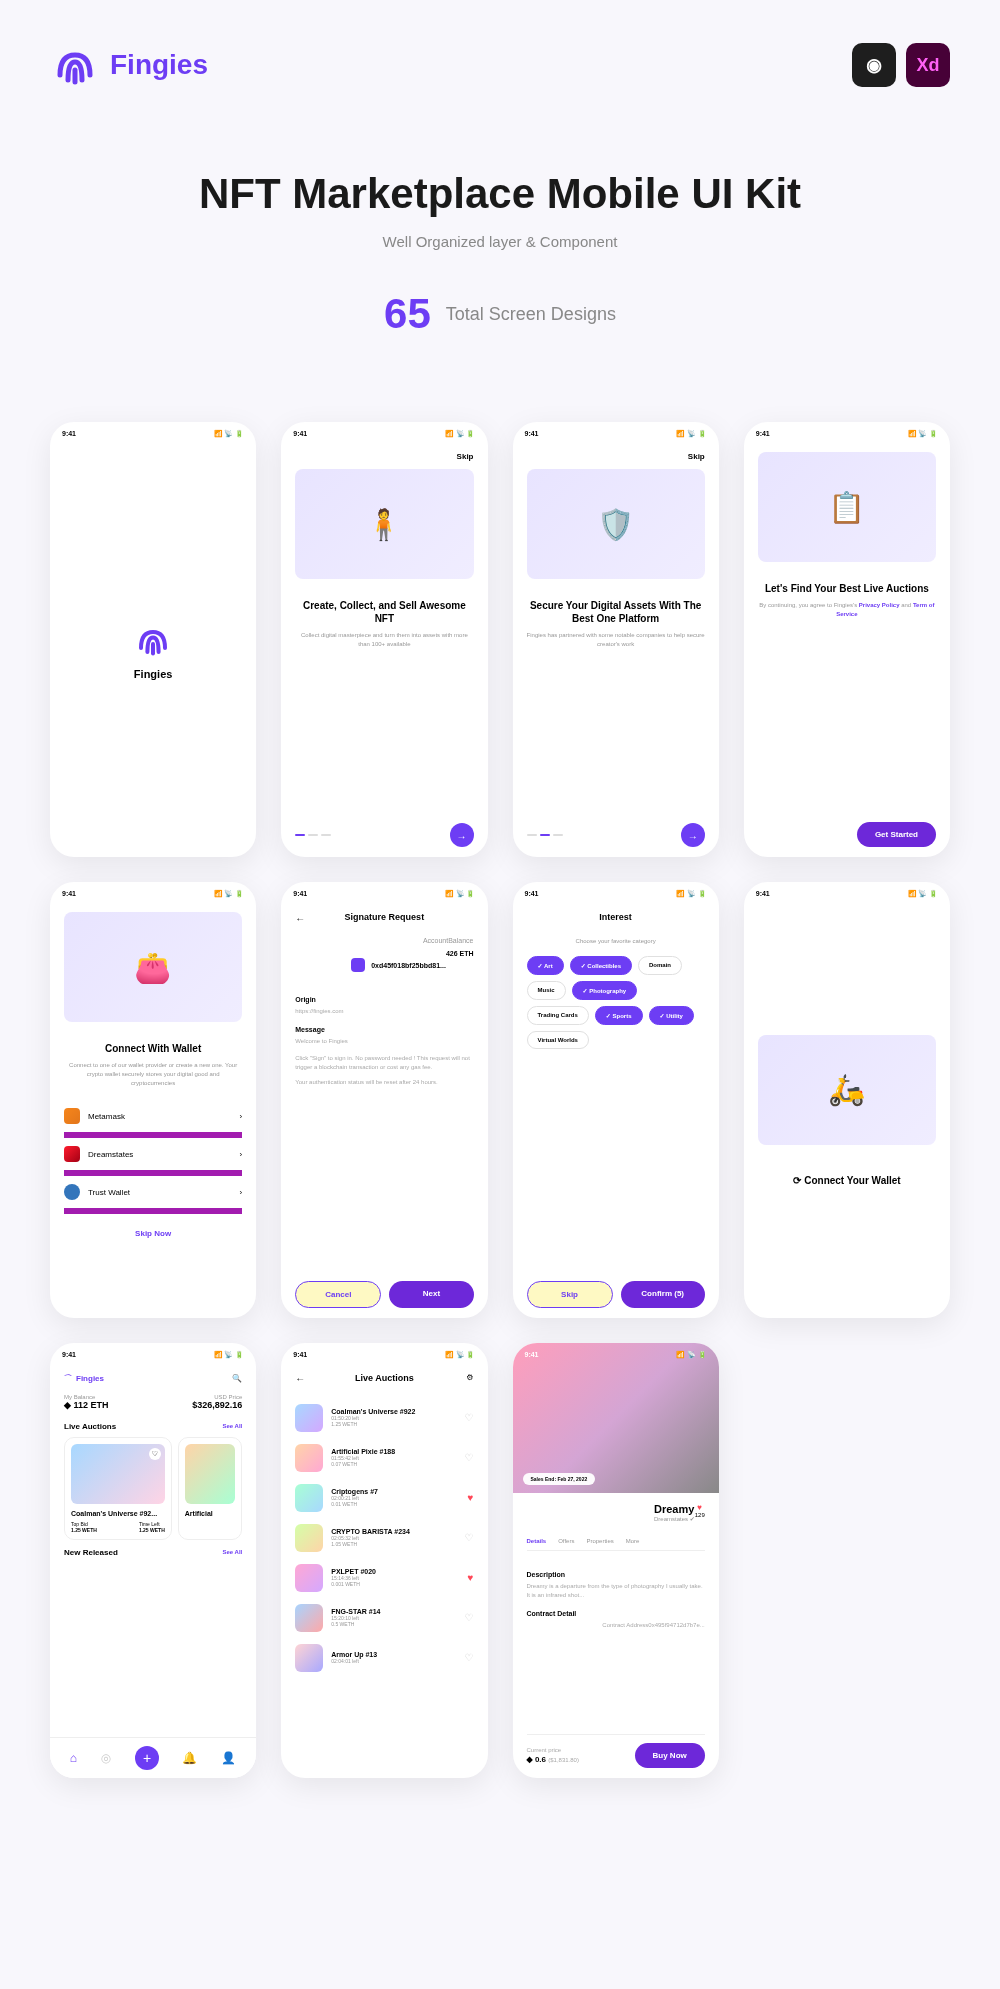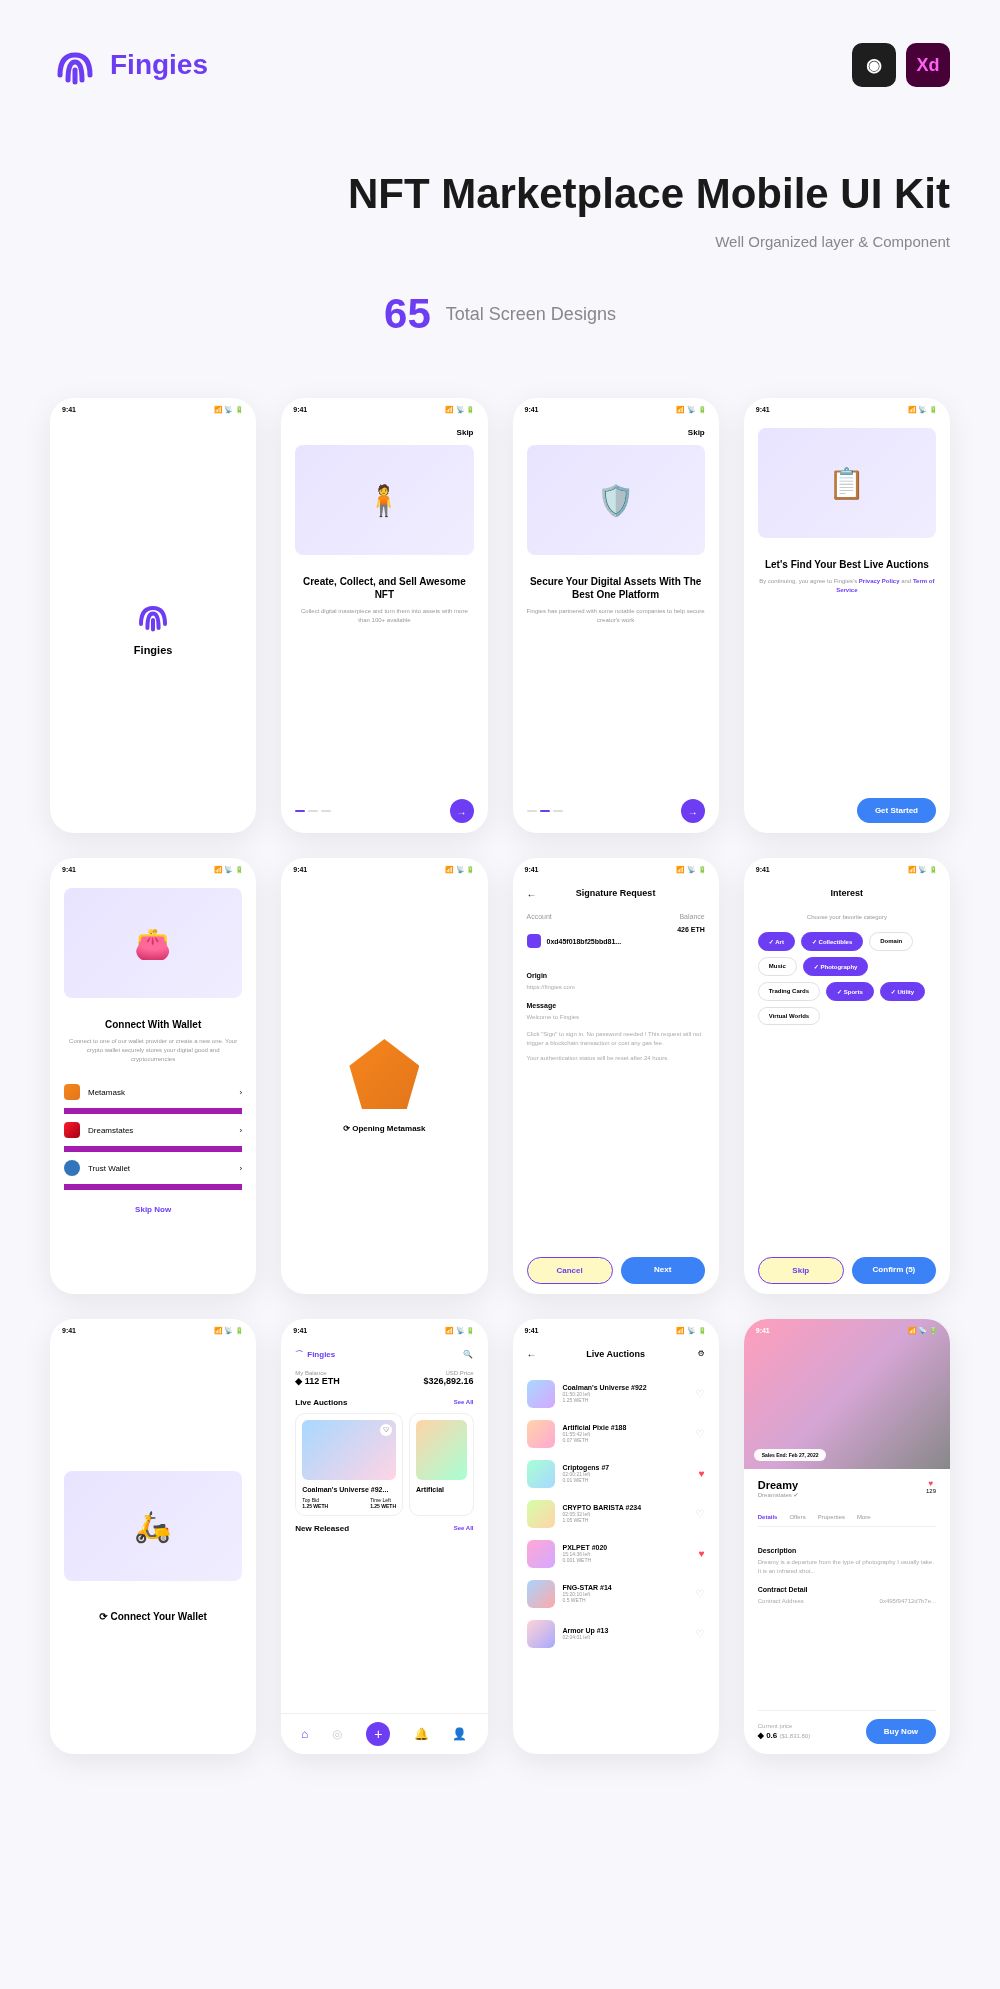--- a/index.html
+++ b/index.html
@@ -1,17 +1,17 @@
 <!DOCTYPE html>
 <html><head>
 <meta charset="utf-8">
 <style>
 *{margin:0;padding:0;box-sizing:border-box;font-family:-apple-system,BlinkMacSystemFont,'Segoe UI',sans-serif}
 body{background:#f8f7fc;padding:40px 50px}
-.hero{text-align:right;margin-bottom:60px}
+.hero{text-align:center;margin-bottom:84px}
 .topbar{display:flex;justify-content:space-between;align-items:center;margin-bottom:80px}
 .logo{display:flex;align-items:center;gap:10px}
 .logo-icon{width:50px;height:50px}
 .logo-text{font-size:28px;font-weight:700;color:#6d3df4}
 .tool-icons{display:flex;gap:10px}
 .tool-icon{width:44px;height:44px;border-radius:10px;display:flex;align-items:center;justify-content:center;font-size:18px;font-weight:700}
 .figma{background:#1e1e1e;color:#fff}
 .xd{background:#470137;color:#ff61f6}
 .hero h1{font-size:42px;font-weight:800;color:#1a1a1a;margin-bottom:15px}
 .hero-sub{color:#888;font-size:15px;margin-bottom:40px}
@@ -28,35 +28,35 @@
 .skip{text-align:right;font-size:8px;font-weight:600;margin-bottom:8px}
 .illus{height:110px;background:linear-gradient(135deg,#e8e4ff,#f0edff);border-radius:8px;margin-bottom:20px;display:flex;align-items:center;justify-content:center;color:#6d3df4;font-size:30px}
 .ob-title{font-size:10px;font-weight:800;text-align:center;margin-bottom:6px;line-height:1.3}
 .ob-desc{font-size:6px;color:#999;text-align:center;line-height:1.5}
 .ob-link{color:#6d3df4;font-weight:600}
 .ob-foot{margin-top:auto;display:flex;justify-content:space-between;align-items:center}
 .dots{display:flex;gap:3px}
 .dot{width:10px;height:2px;background:#ddd;border-radius:2px}
 .dot.on{background:#6d3df4}
 .fab{width:24px;height:24px;border-radius:50%;background:#6d3df4;color:#fff;display:flex;align-items:center;justify-content:center;font-size:10px}
-.btn-primary{background:#3b82f6;color:#fff;padding:8px 18px;border-radius:18px;font-size:8px;font-weight:700;text-align:center}
+.btn-primary{background:#6d28d9;color:#fff;padding:8px 18px;border-radius:18px;font-size:8px;font-weight:700;text-align:center}
 .btn-outline{border:1px solid #6d3df4;color:#6d3df4;padding:8px 18px;border-radius:18px;font-size:8px;font-weight:700;text-align:center;background:#fef9c3}
 .wallet-item{display:flex;align-items:center;justify-content:space-between;padding:8px 0;border-bottom:6px solid #a21caf}
 .wallet-left{display:flex;align-items:center;gap:8px}
 .wallet-ico{width:16px;height:16px;border-radius:4px}
 .mm{background:linear-gradient(135deg,#f6851b,#e2761b)}
 .op{background:linear-gradient(135deg,#ff1b2d,#a30014)}
 .tw{background:#3375bb;border-radius:50%}
 .skip-now{text-align:center;color:#6d3df4;font-weight:700;margin-top:15px;font-size:8px}
 .center-col{align-items:center;justify-content:center;text-align:center}
 .mm-big{width:70px;height:70px;background:linear-gradient(135deg,#f6851b,#e2761b);clip-path:polygon(50% 0%,100% 38%,82% 100%,18% 100%,0% 38%);margin-bottom:15px}
 .page-head{display:flex;align-items:center;justify-content:center;position:relative;margin-bottom:15px}
 .back{position:absolute;left:0;font-size:10px}
 .page-title{font-size:9px;font-weight:800}
-.row-between{display:flex;justify-content:space-between;margin-bottom:6px}
+.row-between{display:flex;justify-content:flex-end;margin-bottom:6px}
 .label{font-size:7px;color:#999}
 .value{font-size:7px;font-weight:600}
 .acc-box{display:flex;align-items:center;gap:6px;margin:8px 0}
 .acc-ico{width:14px;height:14px;background:#6d3df4;border-radius:4px}
 .section-label{font-size:7px;font-weight:700;margin-top:10px;margin-bottom:4px}
 .muted{font-size:6px;color:#aaa;line-height:1.5}
 .btn-row{display:flex;gap:8px;margin-top:auto}
 .btn-row>*{flex:1}
 .chip-wrap{display:flex;flex-wrap:wrap;gap:6px;margin-top:10px}
 .chip{padding:5px 10px;border-radius:12px;font-size:6px;font-weight:600;border:1px solid #e0e0e0}
@@ -224,30 +224,20 @@
               <div class="wallet-ico tw"></div>
               <span>Trust Wallet</span>
             </div>
             <span>›</span>
           </div>
     </div>
     <div class="skip-now">Skip Now</div>
   </div>
 </div>
 
-<div class="phone">
-  <div class="status">
-        <span>9:41</span>
-        <span>📶 📡 🔋</span>
-      </div>
-  <div class="phone-body center-col">
-    <div class="mm-big"></div>
-    <div style="font-size:8px;font-weight:700">⟳ <span>Opening Metamask</span></div>
-  </div>
-</div>
 
 <div class="phone">
   <div class="status">
         <span>9:41</span>
         <span>📶 📡 🔋</span>
       </div>
   <div class="phone-body">
     <div class="page-head">
           <span class="back">←</span>
           <span class="page-title">Signature Request</span>

